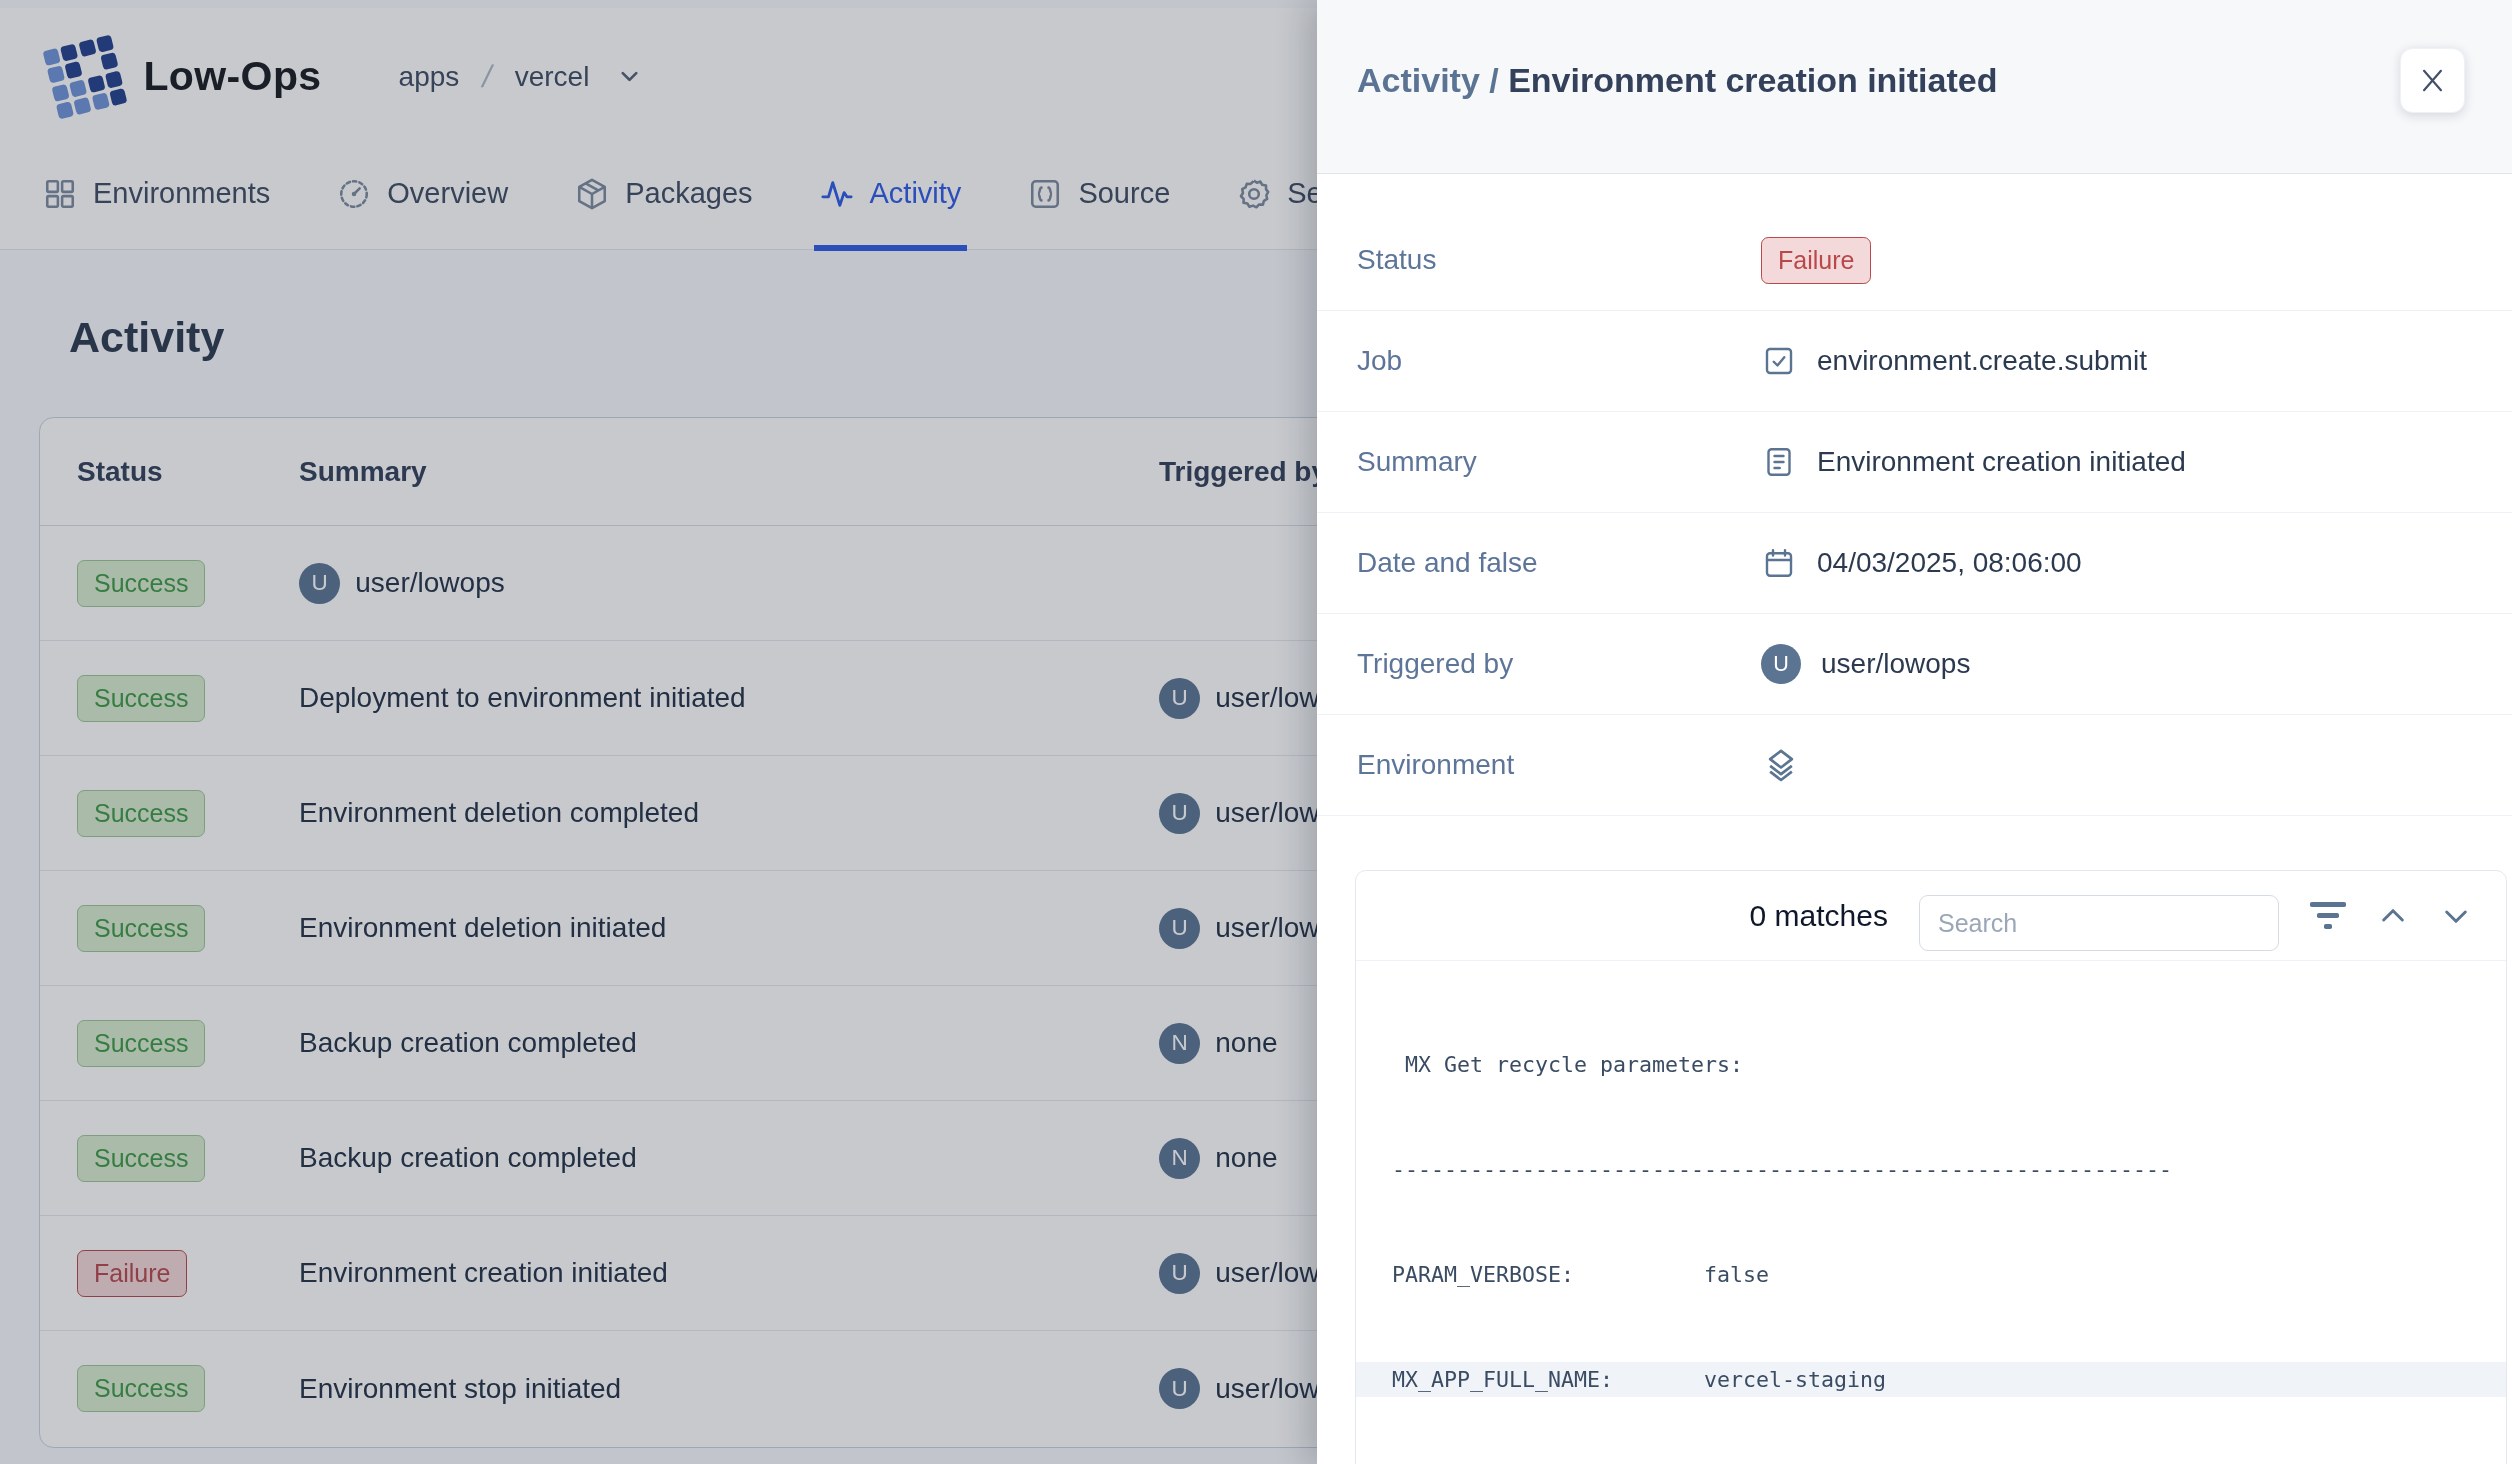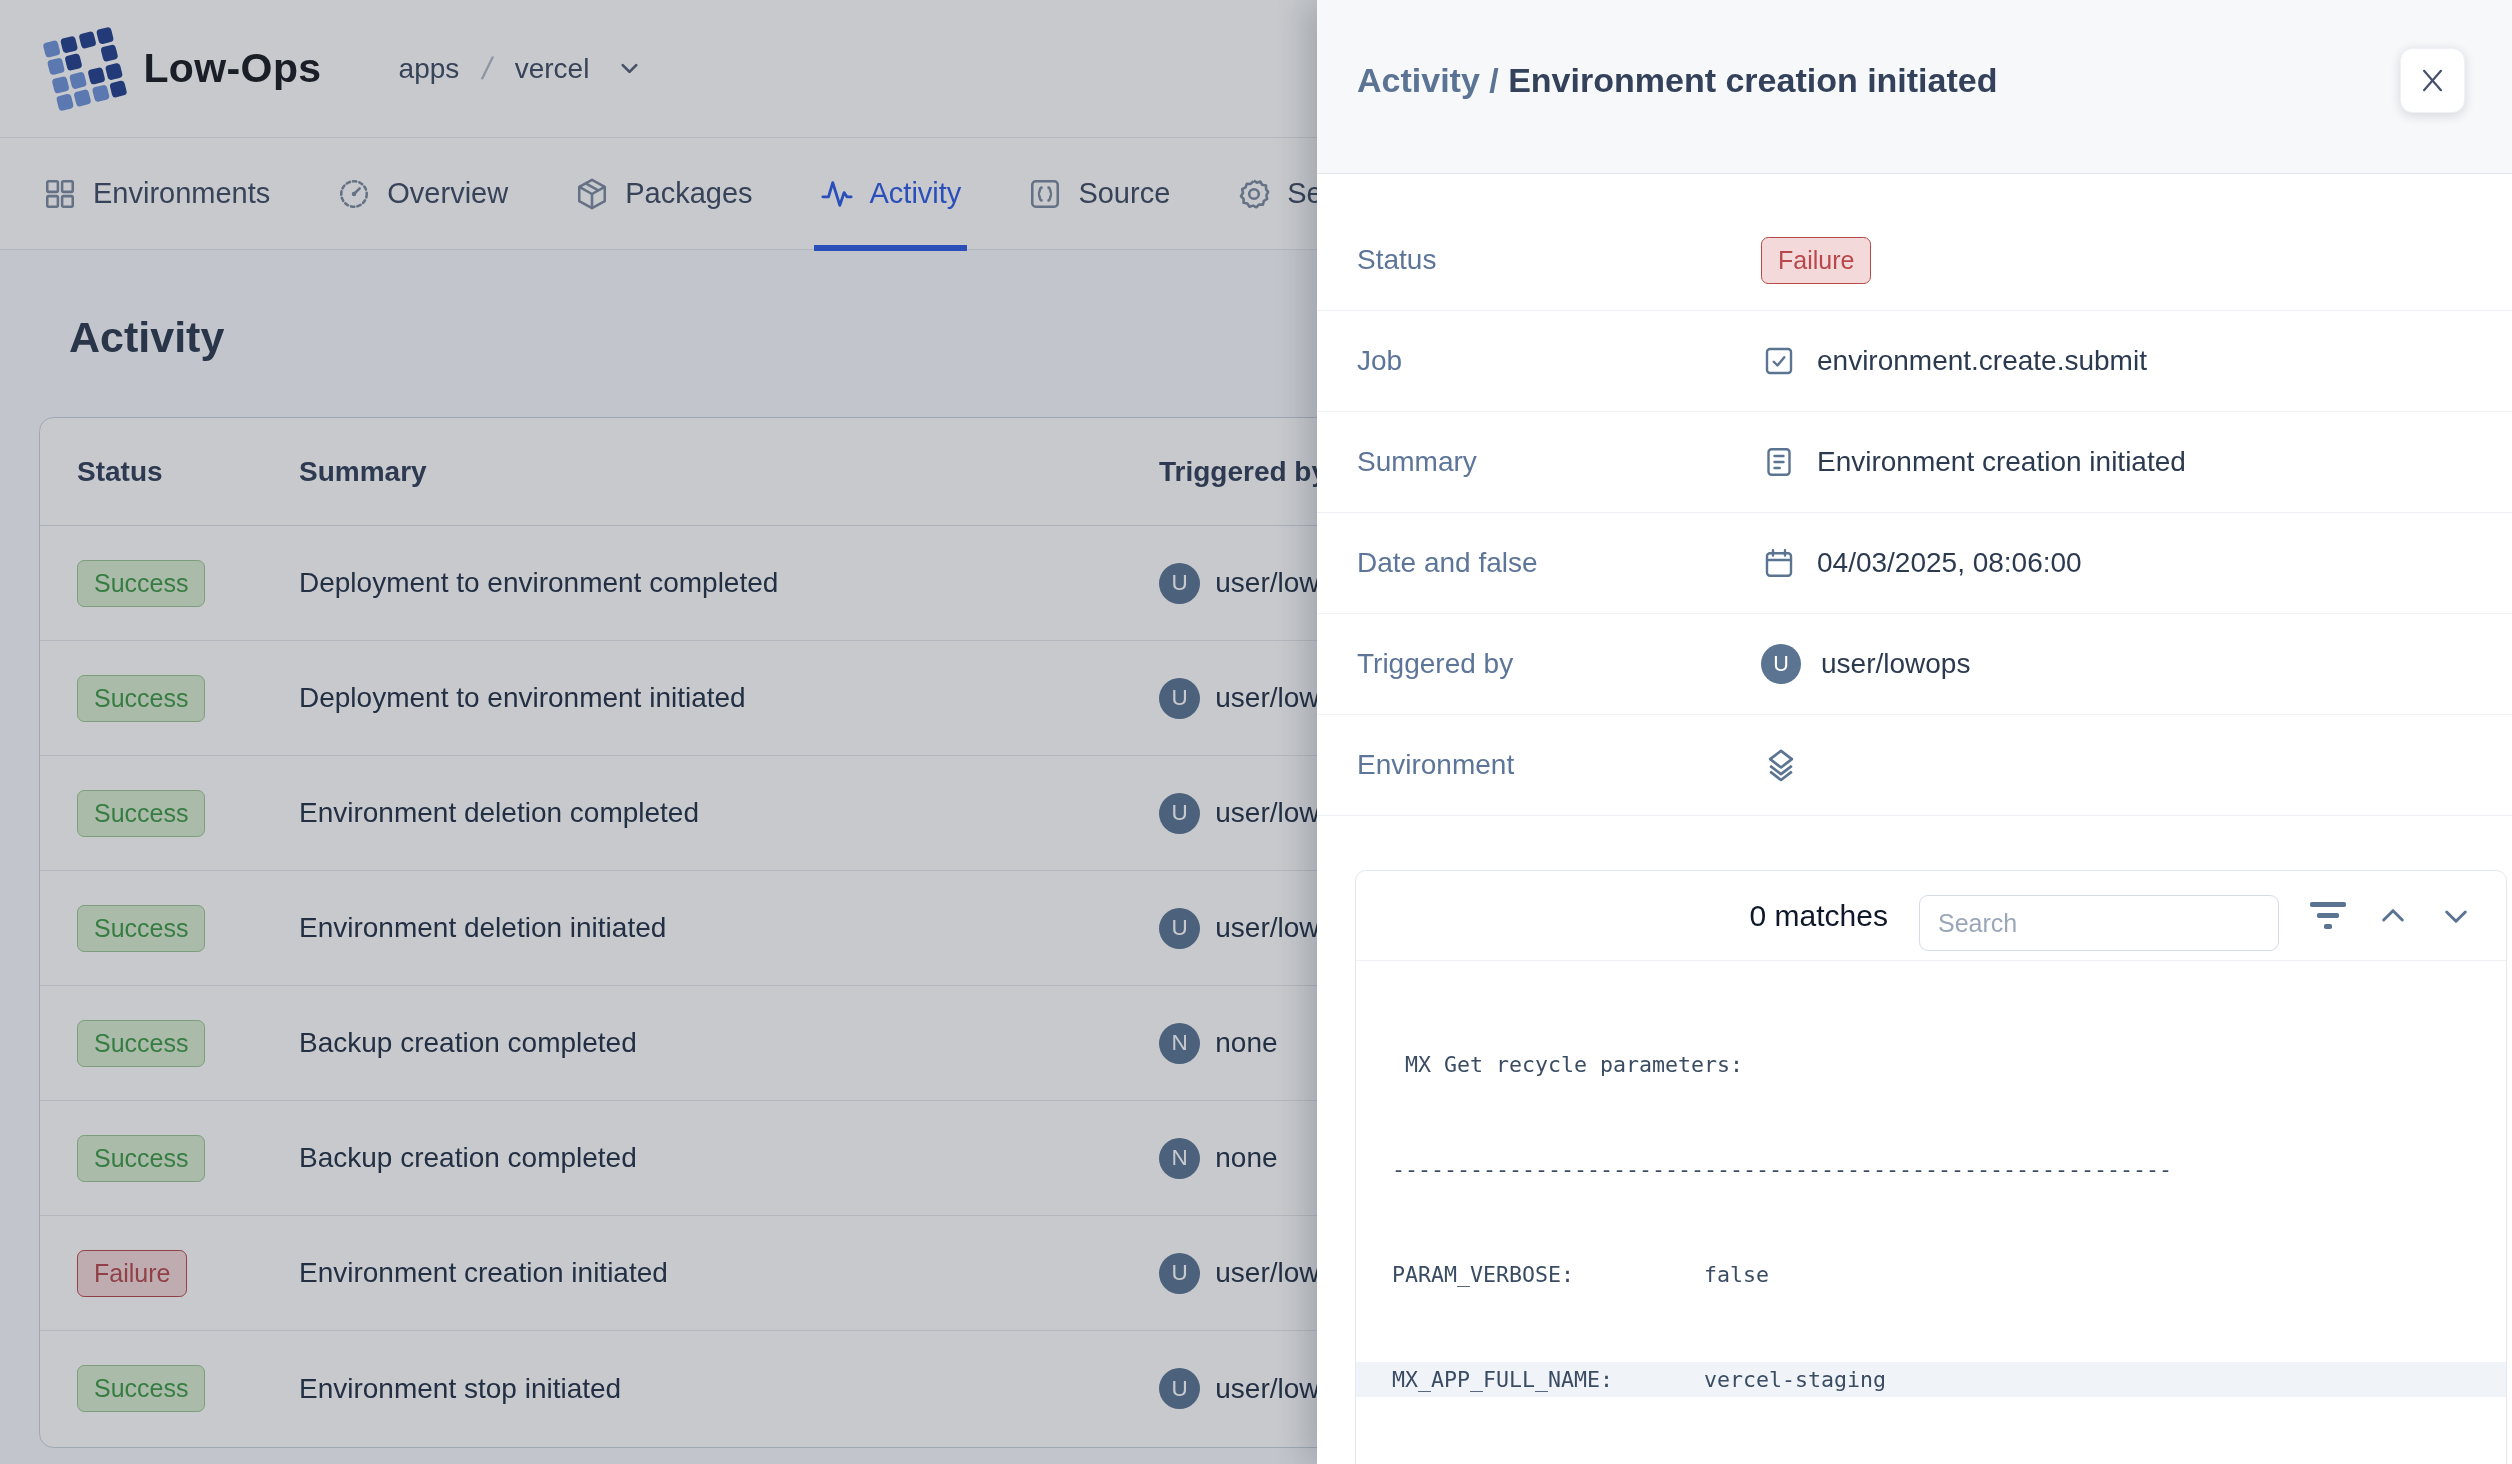--- a/index.html
+++ b/index.html
@@ -1,20 +1,20 @@
 <!DOCTYPE html>
 <html style="font-size:14.4px"><head>
 <meta charset="utf-8">
 <style>
   * { margin:0; padding:0; box-sizing:border-box; }
   html,body { width:2512px; height:1465px; overflow:hidden; }
   body { font-family:"Liberation Sans", sans-serif; background:#f8fafc; position:relative; color:#33415a; }
 
   
-  .topbar { position:absolute; left:0; top:0; width:2512px; height:138px; background:#ffffff;
+  .topbar { position:absolute; left:0; top:8px; width:2512px; height:138px; background:#ffffff;
             border-bottom:1.8px solid #e7eaef; display:flex; align-items:center; z-index:10; }
   .brand { display:flex; align-items:center; gap:23.4px; margin-left:50px; }
   .logo-grid { width:70px; height:70px; transform:rotate(-14deg); display:grid;
                grid-template-columns:repeat(4,1fr); grid-template-rows:repeat(4,1fr); gap:3.6px; }
   .logo-grid span { border-radius:3.6px; }
   .brand-name { font-size:41px; font-weight:800; color:#171b22; letter-spacing:0.4px; }
   .crumbs { display:flex; align-items:center; gap:23.4px; margin-left:77px; font-size:28px; color:#3f4c63; font-weight:500; }
   .crumb-sep { color:#aeb8c6; font-size:31px; font-weight:300; transform:skewX(-12deg); }
   .crumb-chevron { margin-left:3.6px; }
 
@@ -170,21 +170,20 @@
 
 <div class="card">
   <div class="thead">
     <div class="col-status">Status</div>
     <div class="col-summary">Summary</div>
     <div class="col-user">Triggered by</div>
   </div>
 
   <div class="trow" style="border-top:none">
     <div class="col-status"><span class="badge success">Success</span></div>
-    <div class="col-summary">Deployment to environment completed</div>
     <div class="col-user usercell">
         <span class="avatar">U</span>
         <span>user/lowops</span>
       </div>
   </div>
   <div class="trow">
     <div class="col-status"><span class="badge success">Success</span></div>
     <div class="col-summary">Deployment to environment initiated</div>
     <div class="col-user usercell">
         <span class="avatar">U</span>

